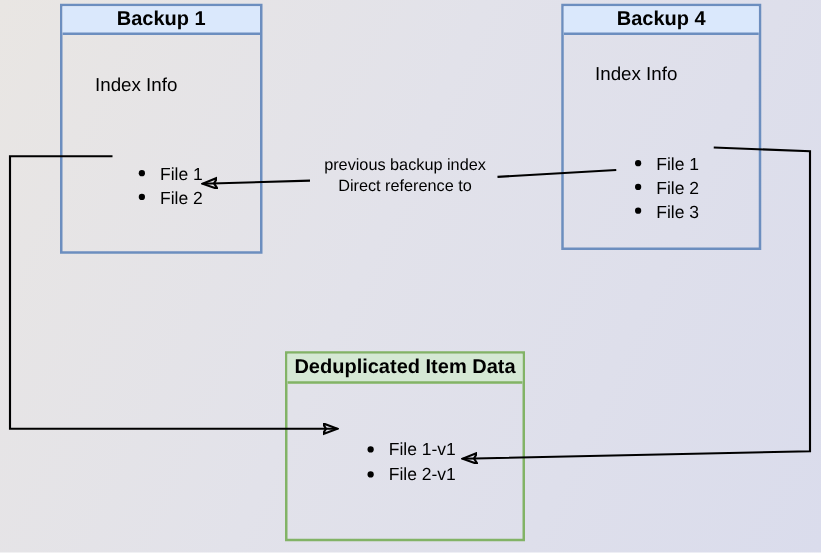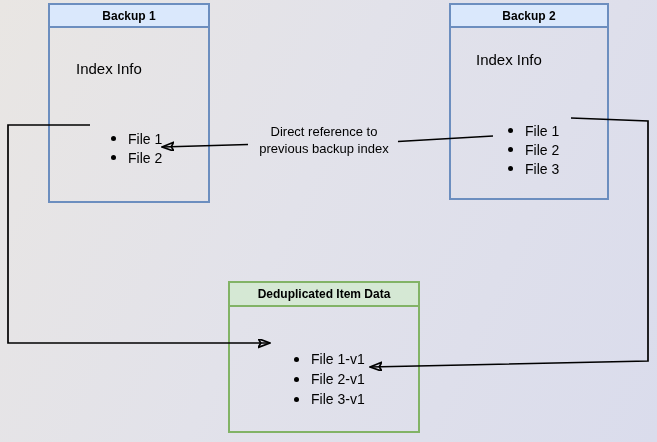--- a/index.html
+++ b/index.html
@@ -16,21 +16,21 @@
     position:absolute;
     border:2px solid var(--blue-border,#6c8ebf);
     box-sizing:border-box;
     background:transparent;
   }
   .node-header{
     position:absolute;top:0;left:0;right:0;height:21px;
     background:var(--blue-fill,#dae8fc);
     border-bottom:2px solid var(--blue-border,#6c8ebf);
     display:flex;align-items:center;justify-content:center;
-    font-size:12px;font-weight:700;
+    font-size:16px;font-weight:700;
   }
   #backup1{left:48px;top:3px;width:162px;height:200px;}
   #backup2{left:449px;top:3px;width:160px;height:197px;}
   #dedup{left:228px;top:281px;width:192px;height:152px;
     border-color:var(--green-border,#82b366);}
   #dedup .node-header{height:22px;
     background:var(--green-fill,#d5e8d4);
     border-bottom:2px solid var(--green-border,#82b366);}
   .index-label{position:absolute;font-size:15px;white-space:nowrap;}
   #backup1 .index-label{left:26px;top:55px;}
@@ -66,21 +66,21 @@
           <span>File 1</span>
         </li>
       <li>
           <span class="dot"></span>
           <span>File 2</span>
         </li>
     </ul>
   </div>
 
   <div class="node" id="backup2">
-    <div class="node-header">Backup 2</div>
+    <div class="node-header">Backup 4</div>
     <div class="index-label">Index Info</div>
     <ul class="file-list">
       <li>
           <span class="dot"></span>
           <span>File 1</span>
         </li>
       <li>
           <span class="dot"></span>
           <span>File 2</span>
         </li>
@@ -95,40 +95,36 @@
     <div class="node-header">Deduplicated Item Data</div>
     <ul class="file-list">
       <li>
           <span class="dot"></span>
           <span>File 1-v1</span>
         </li>
       <li>
           <span class="dot"></span>
           <span>File 2-v1</span>
         </li>
-      <li>
-          <span class="dot"></span>
-          <span>File 3-v1</span>
-        </li>
     </ul>
   </div>
 
   <svg class="connectors" width="657" height="442" viewBox="0 0 657 442">
     <defs>
       <marker id="arrow" markerUnits="userSpaceOnUse" markerWidth="13" markerHeight="10" refX="12" refY="4.5" orient="auto">
         <path d="M0,0 L12,4.5 L0,9 L2.8,4.5 Z" fill="#000" stroke="none"></path>
       </marker>
     </defs>
 
     <path d="M90,125 L8,125 L8,343 L270,343" marker-end="url(#arrow)"></path>
 
     <path d="M493,136 L398,141.5"></path>
     <path d="M248,144.5 L162,147" marker-end="url(#arrow)"></path>
 
     <path d="M571,118 L648,121 L648,361 L370,367" marker-end="url(#arrow)"></path>
   </svg>
 
   <div class="edge-label">
+    <div>previous backup index</div>
     <div>Direct reference to</div>
-    <div>previous backup index</div>
   </div>
 
 </div>
 
 </body></html>

